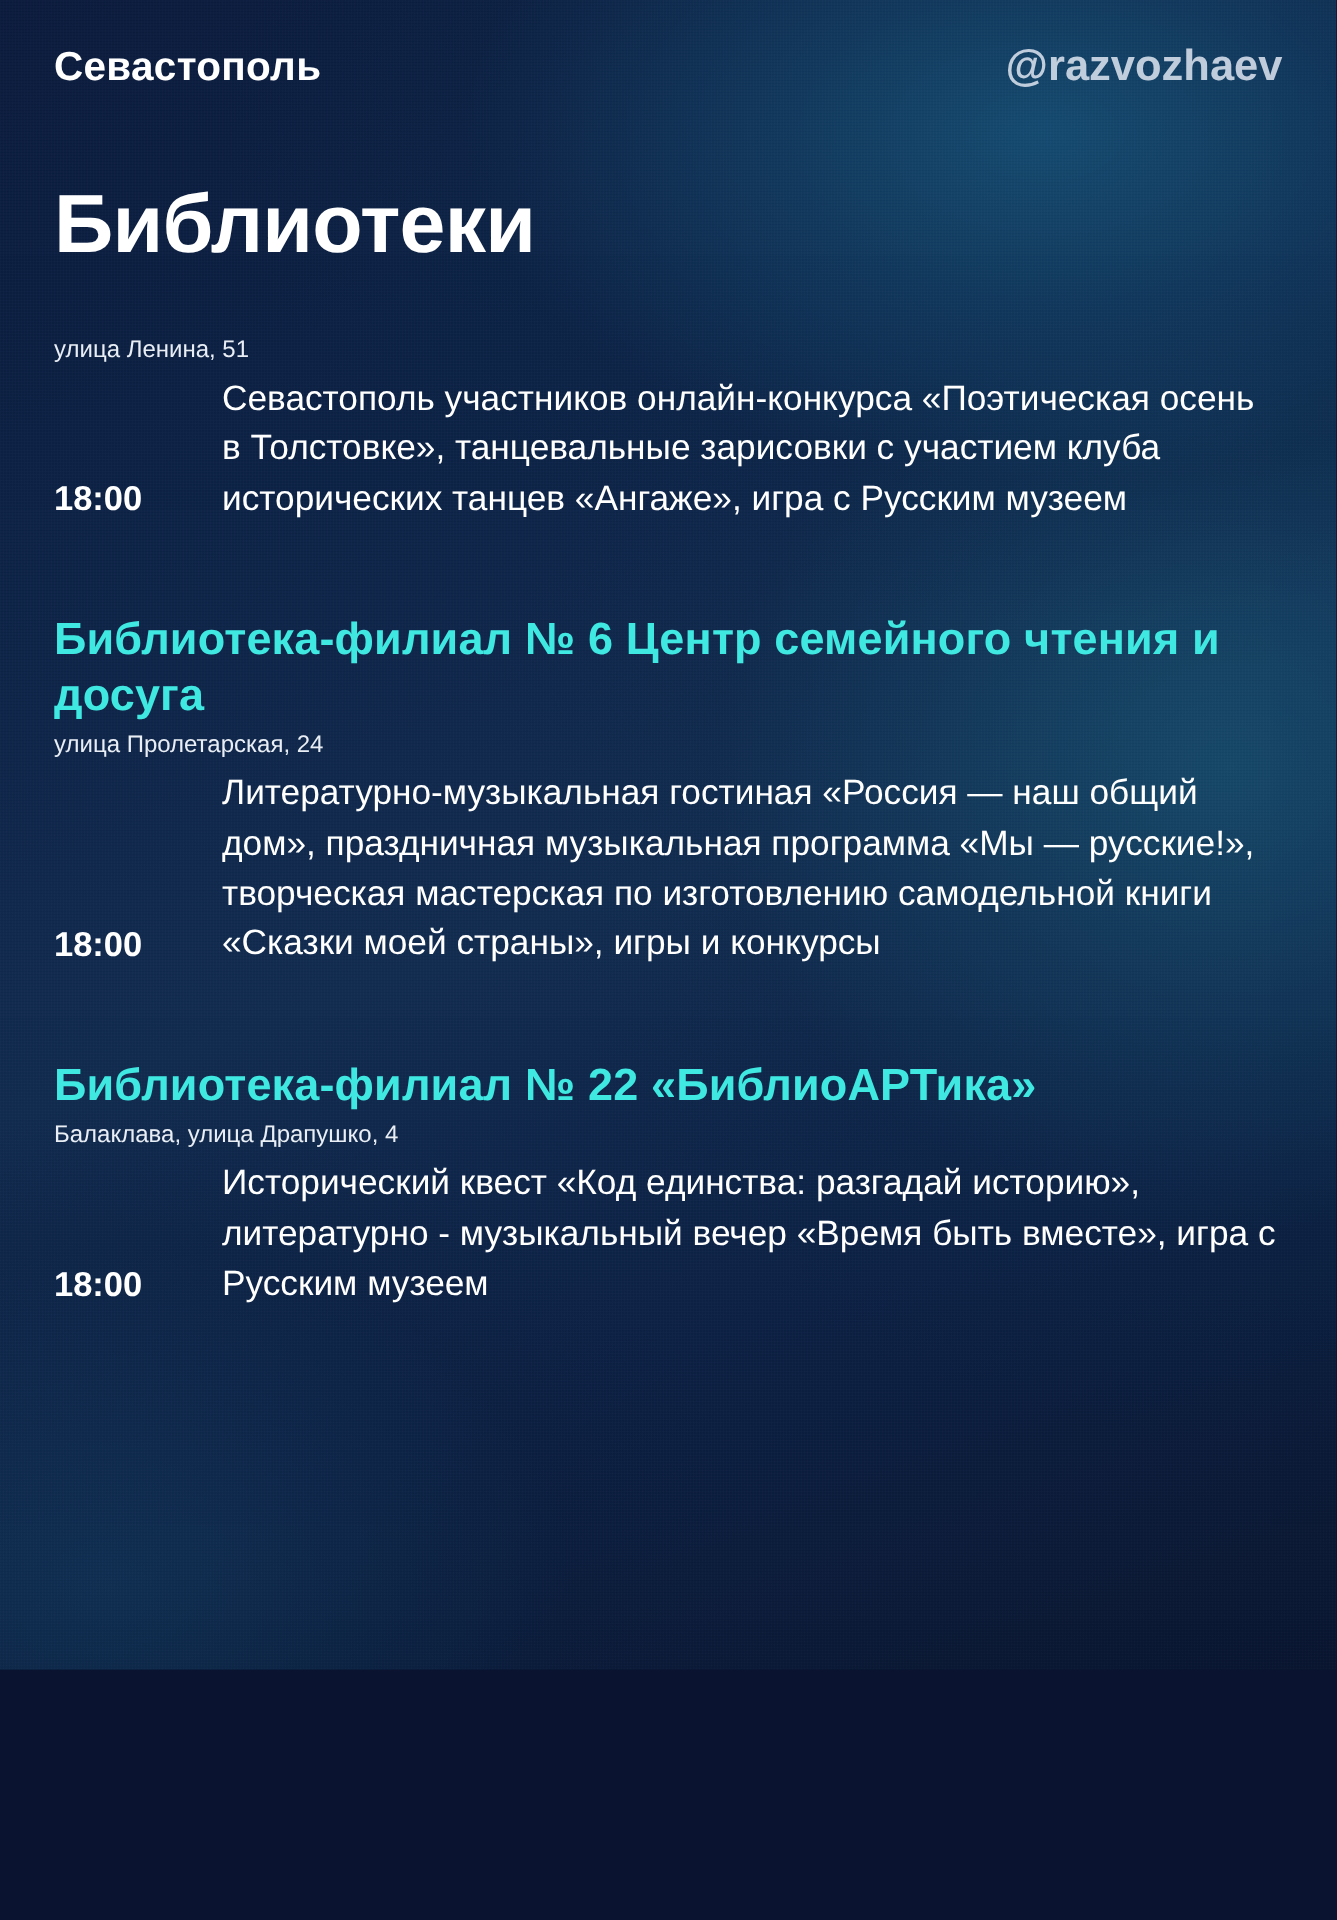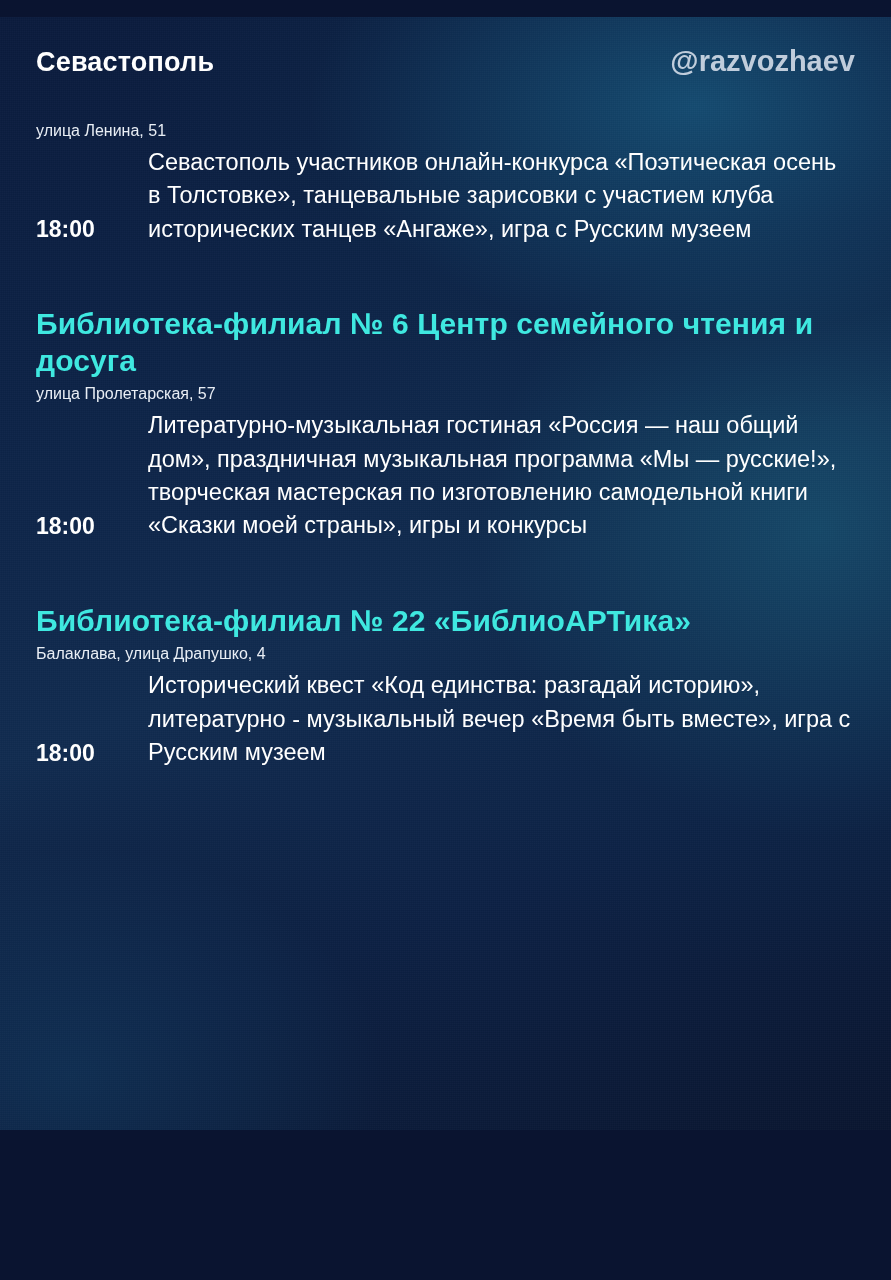--- a/index.html
+++ b/index.html
@@ -17,21 +17,20 @@
   .poster {
     position: relative;
     width: 891px;
     height: 1113px;
     background:
       radial-gradient(ellipse 700px 420px at 78% 8%, rgba(22,82,120,0.85) 0%, rgba(13,40,74,0.25) 55%, rgba(10,20,48,0) 78%),
       radial-gradient(ellipse 620px 560px at 92% 46%, rgba(26,96,126,0.55) 0%, rgba(13,45,78,0.18) 55%, rgba(10,20,48,0) 80%),
       radial-gradient(ellipse 520px 380px at 8% 95%, rgba(18,60,95,0.5) 0%, rgba(10,26,55,0.15) 60%, rgba(10,20,48,0) 85%),
       linear-gradient(160deg, #0b1b3d 0%, #0d2347 28%, #112c50 52%, #0d2145 74%, #0a1630 100%);
     overflow: hidden;
-    margin-top: 17px;
   }
   .poster::after {
     content: "";
     position: absolute;
     inset: 0;
     pointer-events: none;
     background-image:
       repeating-linear-gradient(0deg, rgba(255,255,255,0.012) 0px, rgba(255,255,255,0.012) 1px, rgba(0,0,0,0.012) 1px, rgba(0,0,0,0.012) 2px),
       repeating-linear-gradient(90deg, rgba(255,255,255,0.010) 0px, rgba(255,255,255,0.010) 1px, rgba(0,0,0,0.010) 1px, rgba(0,0,0,0.010) 2px);
     opacity: 0.9;
@@ -115,34 +114,35 @@
 <body>
 
 <div class="poster">
   <div class="content">
 
     <div class="topbar">
       <div class="city">Севастополь</div>
       <div class="handle">@razvozhaev</div>
     </div>
 
+    <h1 class="page-title">Библиотеки</h1>
 
     <div class="venues">
 
       <div class="venue">
         <div class="venue-address">улица Ленина, 51</div>
         <div class="event">
           <div class="event-time">18:00</div>
           <div class="event-desc">Севастополь участников онлайн-конкурса «Поэтическая осень в Толстовке», танцевальные зарисовки с участием клуба исторических танцев «Ангаже», игра с Русским музеем</div>
         </div>
       </div>
 
       <div class="venue">
         <div class="venue-name">Библиотека-филиал № 6 Центр семейного чтения и досуга</div>
-        <div class="venue-address">улица Пролетарская, 57</div>
+        <div class="venue-address">улица Пролетарская, 24</div>
         <div class="event">
           <div class="event-time">18:00</div>
           <div class="event-desc">Литературно-музыкальная гостиная «Россия — наш общий дом», праздничная музыкальная программа «Мы — русские!», творческая мастерская по изготовлению самодельной книги «Сказки моей страны», игры и конкурсы</div>
         </div>
       </div>
 
       <div class="venue">
         <div class="venue-name">Библиотека-филиал № 22 «БиблиоАРТика»</div>
         <div class="venue-address">Балаклава, улица Драпушко, 4</div>
         <div class="event">

